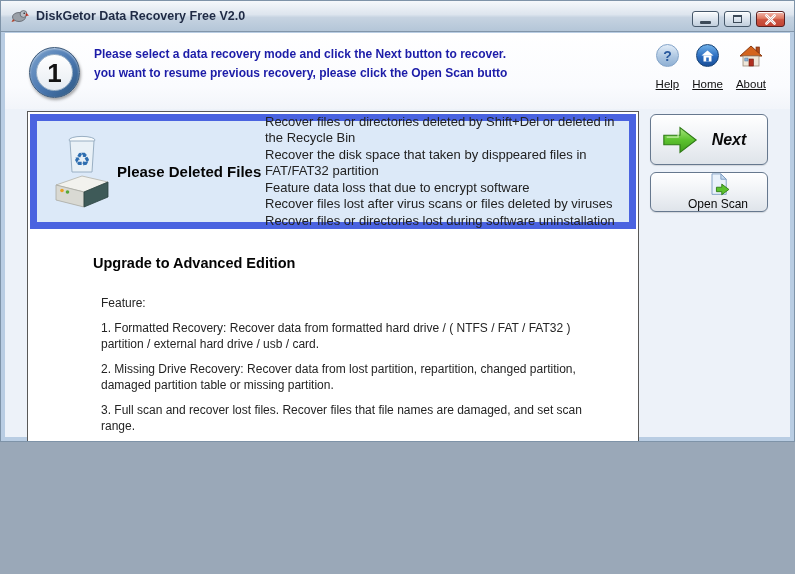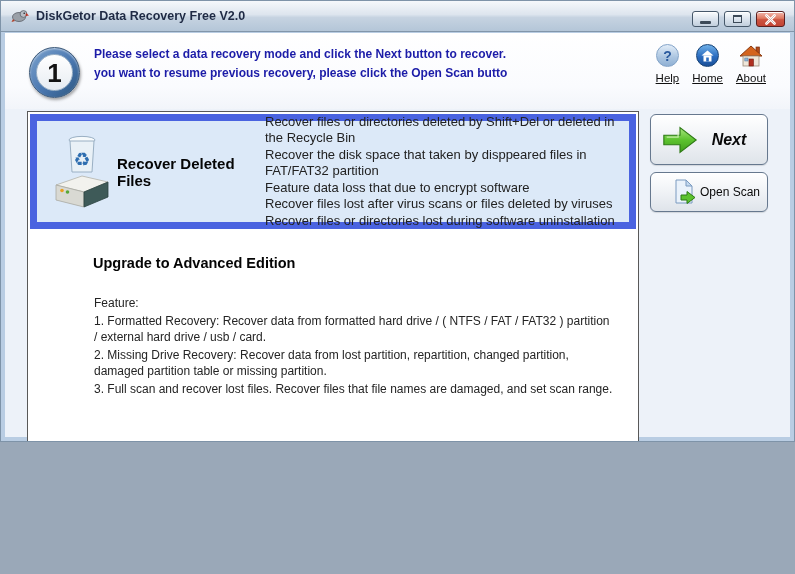--- a/index.html
+++ b/index.html
@@ -79,21 +79,21 @@
   .help-circle {
     background: linear-gradient(#e2edf8, #aac4e0 60%, #8fb0d4);
     border: 1px solid #84a4c8;
     color: #2a5a9e; font-weight: bold; font-size: 14px;
   }
   .home-circle {
     background: linear-gradient(#6fb0e8, #2a6cc0 55%, #1a4f98);
     border: 1px solid #164276;
   }
   .link-label {
-    font-size: 11.5px; color: #101010; text-decoration: underline; margin-top: 2px;
+    font-size: 11.5px; color: #101010; text-decoration: underline; margin-top: 8px;
   }
   
   .body-area {
     position: absolute; top: 108px; left: 4px; right: 4px; bottom: 4px;
     background: #edf2f9;
   }
   .content-box {
     position: absolute; left: 22px; top: 2px; width: 612px; height: 437px;
     background: #ffffff; border: 1px solid #585858;
   }
@@ -107,32 +107,32 @@
   .drive-icon { margin: 0 4px 0 14px; flex: 0 0 auto; }
   .mode-title {
     font-size: 15px; font-weight: bold; color: #050505;
     width: 148px; flex: 0 0 auto; line-height: 17px;
   }
   .mode-desc-list { font-size: 13px; color: #222222; line-height: 16.5px; }
   
   .upgrade { position: absolute; left: 65px; top: 143px; width: 522px; }
   .upgrade-heading { font-size: 14.5px; font-weight: bold; color: #050505; margin-bottom: 24px; }
   .upgrade-body { font-size: 12px; color: #242424; line-height: 16.5px; }
-  .upgrade-body p { margin: 1px; }
+  .upgrade-body p { margin: 8px; }
   
   .btn {
     position: absolute; left: 645px; width: 118px;
     border: 1px solid #66788e; border-radius: 6px;
     background: linear-gradient(#ffffff, #eef1f5 55%, #dfe4ea);
     box-shadow: inset 0 1px 0 #ffffff, 0 1px 1px rgba(0,0,0,.12);
     display: flex; align-items: center; cursor: pointer;
   }
   .next-btn { top: 5px; height: 51px; padding-left: 10px; }
   .next-label { font-size: 16px; font-weight: bold; color: #0a0a0a; flex: 1; text-align: center; padding-right: 8px; font-style: italic; }
-  .openscan-btn { top: 63px; height: 40px; padding-left: 22px; }
+  .openscan-btn { top: 63px; height: 40px; padding-left: 22px; flex-direction: column; }
   .openscan-label { font-size: 12px; color: #0a0a0a; flex: 1; text-align: center; padding-right: 4px; }
   .selected-status {
     position: absolute; left: 640px; top: 150px; width: 130px;
     text-align: center; color: #1c1ca8; font-weight: bold;
     font-size: 12.5px; line-height: 15px;
   }
   
   .mg-badge { position: absolute; left: 616px; top: 374px; width: 170px; height: 82px; cursor: pointer; }
   .mg-box {
     position: absolute; left: 10px; top: 5px; width: 156px; height: 65px;
@@ -246,21 +246,21 @@
           <ellipse cx="31" cy="10" rx="13" ry="3.6" fill="#f6fafc" stroke="#9ab0c4" stroke-width="1"></ellipse>
           <path d="M19 11 L43 11 L41 42 L21 42 Z" fill="#e9f1f7" stroke="#9ab0c4" stroke-width="1"></path>
           <text x="31" y="36" font-size="19" fill="#2e6eb0" text-anchor="middle" font-family="DejaVu Sans, sans-serif">♻</text>
           <polygon points="5,55 31,46 57,52 33,62" fill="#f2f2ee" stroke="#b2b2aa" stroke-width="0.8"></polygon>
           <polygon points="5,55 33,62 33,77 5,70" fill="#d9d9d3" stroke="#aaaaa2" stroke-width="0.8"></polygon>
           <polygon points="33,62 57,52 57,67 33,77" fill="#3e5a58" stroke="#2c4240" stroke-width="0.8"></polygon>
           <circle cx="11" cy="60.5" r="1.8" fill="#e8a020"></circle>
           <circle cx="16.5" cy="62" r="1.8" fill="#58a838"></circle>
           <rect x="36" y="62" width="16" height="3.4" fill="#1f3432" transform="skewY(-6) translate(0,68)" opacity="0"></rect>
         </svg>
-        <div class="mode-title">Recover Deleted Files</div>
+        <div class="mode-title">Please Deleted Files</div>
         <div class="mode-desc-list">
           <div>Recover files or directories deleted by Shift+Del or deleted in the Recycle Bin</div>
           <div>Recover the disk space that taken by disppeared files in FAT/FAT32 partition</div>
           <div>Feature data loss that due to encrypt software</div>
           <div>Recover files lost after virus scans or files deleted by viruses</div>
           <div>Recover files or directories lost during software uninstallation</div>
         </div>
       </div>
 
       <div class="upgrade">

